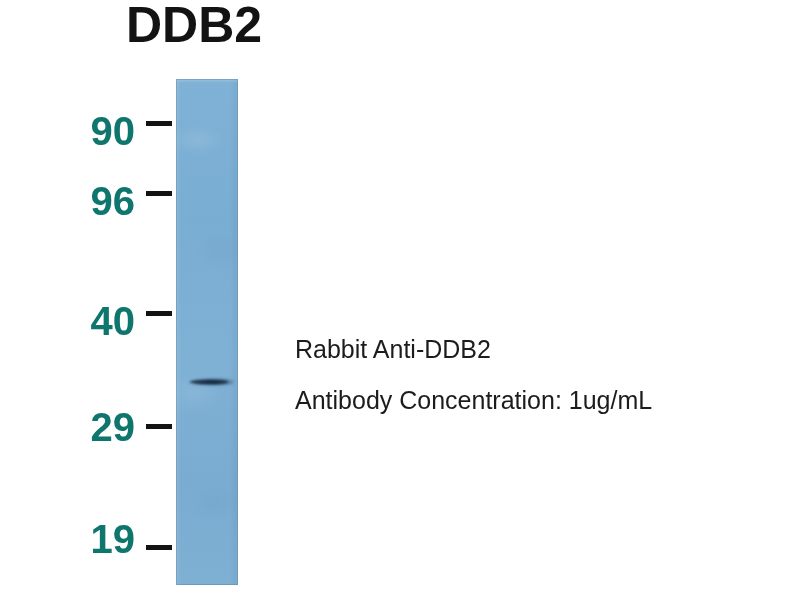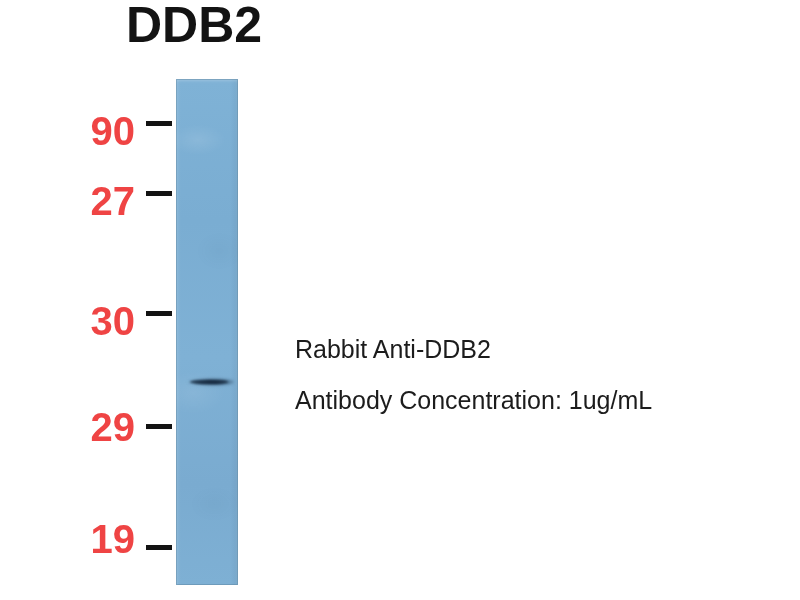--- a/index.html
+++ b/index.html
@@ -101,21 +101,21 @@
     left: 60px;
     width: 112px;
     height: 0;
     display: flex;
     align-items: center;
     justify-content: flex-end;
   }
   .marker-label {
     font-size: 40px;
     font-weight: bold;
-    color: #ef4444;
+    color: #0f766e;
     line-height: 1;
     white-space: nowrap;
     transform: translateY(1px);
     text-align: right;
   }
   .marker-dash {
     display: inline-block;
     width: 26px;
     height: 5px;
     background: #131313;
@@ -146,26 +146,26 @@
   <div id="blot-title">DDB2</div>
 
   <div>
 
     <div class="marker dash-up" style="top:130px;">
       <span class="marker-label">90</span>
       <span class="marker-dash"></span>
     </div>
 
     <div class="marker dash-up" style="top:200px;">
-      <span class="marker-label">27</span>
+      <span class="marker-label">96</span>
       <span class="marker-dash"></span>
     </div>
 
     <div class="marker dash-up" style="top:320px;">
-      <span class="marker-label">30</span>
+      <span class="marker-label">40</span>
       <span class="marker-dash"></span>
     </div>
 
     <div class="marker" style="top:426px;">
       <span class="marker-label">29</span>
       <span class="marker-dash"></span>
     </div>
 
     <div class="marker dash-down" style="top:538px;">
       <span class="marker-label">19</span>

